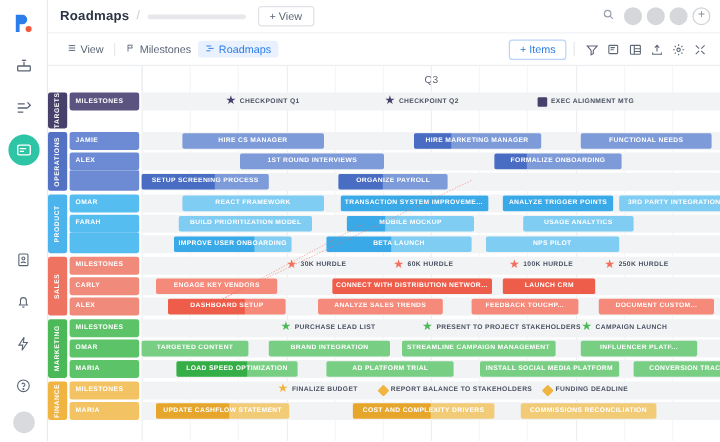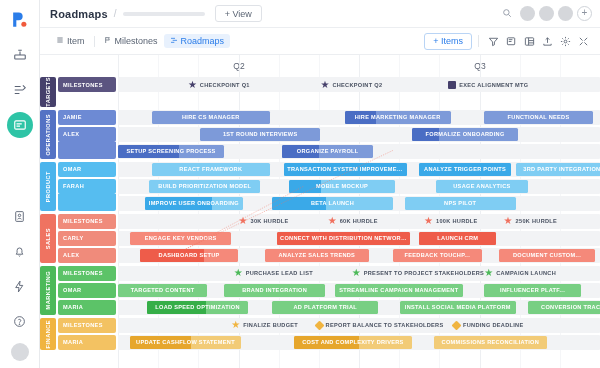--- a/index.html
+++ b/index.html
@@ -221,21 +221,21 @@
       </div>
     </div>
 
     <div class="tabbar">
       <div class="tab">
         <span>
           <svg width="8" height="8" viewBox="0 0 24 24" fill="none" stroke="currentColor" stroke-width="2.4">
             <path d="M4 6h16M4 12h16M4 18h16"></path>
           </svg>
         </span>
-        <span>Item</span>
+        <span>View</span>
       </div>
       <div class="tab-div"></div>
       <div class="tab">
         <span>
           <svg width="8" height="8" viewBox="0 0 24 24" fill="none" stroke="currentColor" stroke-width="2.2">
             <path d="M5 21V4M5 5h11l-2 3.5L16 12H5"></path>
           </svg>
         </span>
         <span>Milestones</span>
       </div>
@@ -283,21 +283,20 @@
           <svg width="11" height="11" viewBox="0 0 24 24" fill="none" stroke="currentColor" stroke-width="2">
             <path d="M4 4l6 6M20 4l-6 6M4 20l6-6M20 20l-6-6"></path>
           </svg>
         </div>
       </div>
     </div>
 
     <div class="board">
       <div class="quarters">
         <div class="q-gutter"></div>
-        <div class="q-cell">Q2</div>
         <div class="q-cell">Q3</div>
       </div>
       <div class="grid" id="grid">
           <div class="gline" style="left: 0%;"></div>
           <div class="gline minor" style="left: 8.33333%;"></div>
           <div class="gline minor" style="left: 16.6667%;"></div>
           <div class="gline" style="left: 25%;"></div>
           <div class="gline minor" style="left: 33.3333%;"></div>
           <div class="gline minor" style="left: 41.6667%;"></div>
           <div class="gline" style="left: 50%;"></div>

